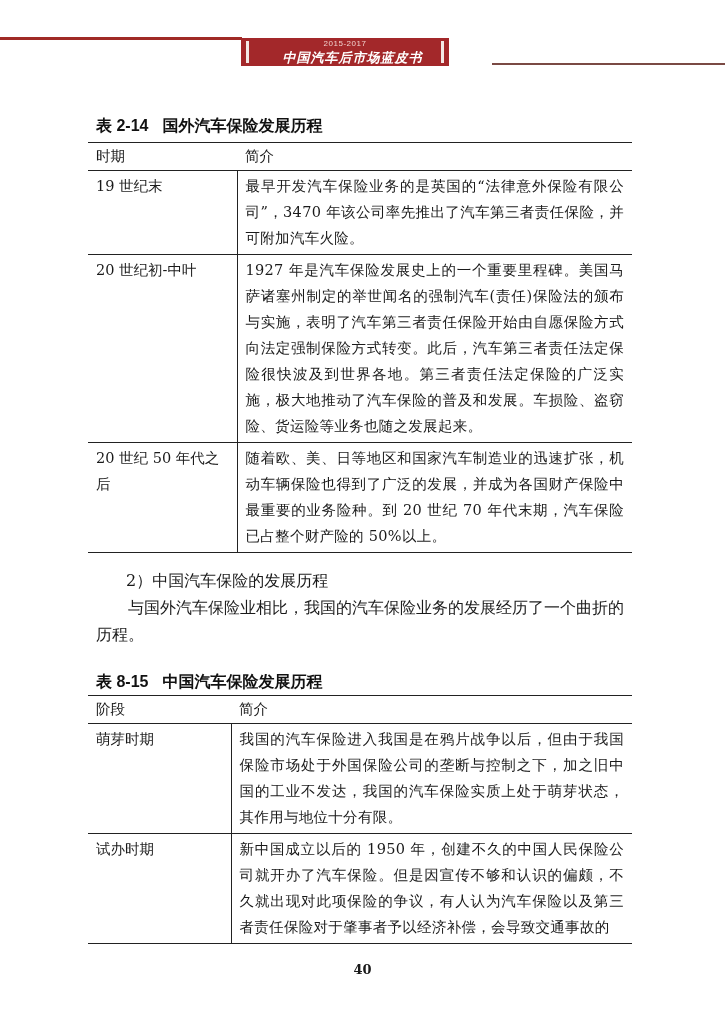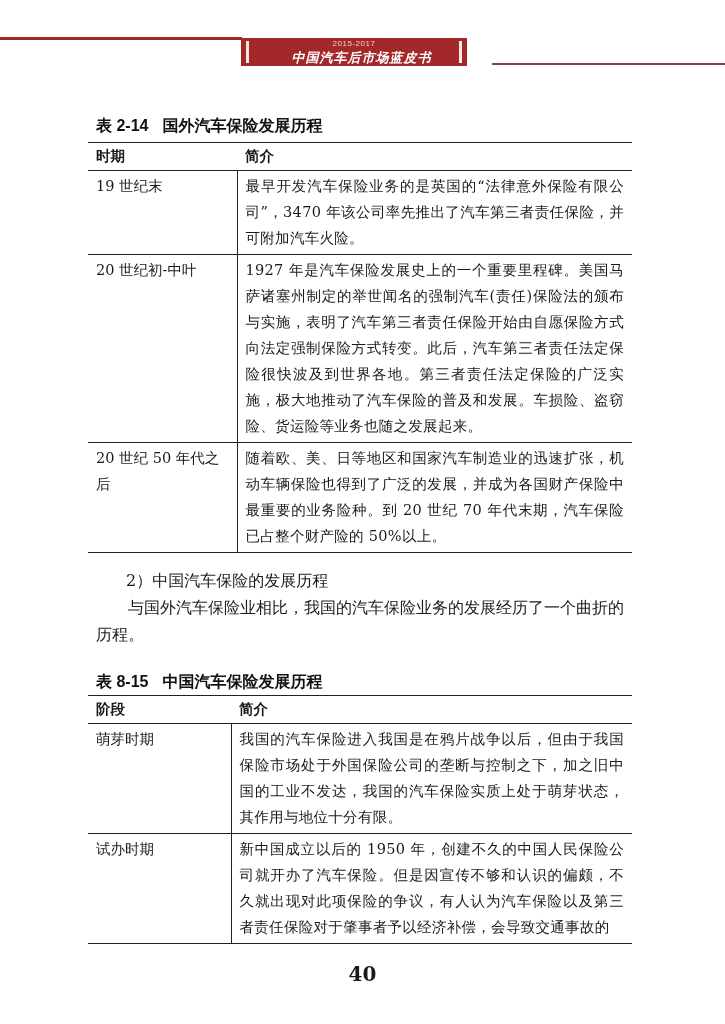--- a/index.html
+++ b/index.html
@@ -1,37 +1,37 @@
 <!DOCTYPE html>
 <html><head>
 <meta charset="utf-8">
 <style>
   html, body { margin:0; padding:0; background:#fff; }
   body { width:725px; height:1024px; position:relative; overflow:hidden;
          font-family:"DejaVu Serif","Liberation Serif",serif; color:#1a1a1a; }
   .hdr-line-left { position:absolute; left:0; top:37px; width:242px; height:3px; background:#a02a26; }
   .hdr-line-right { position:absolute; left:492px; top:63px; width:233px; height:2px; background:#7a4a44; }
-  .hdr-box { position:absolute; left:241px; top:38px; width:226px; height:28px; background:#a3282a; }
+  .hdr-box { position:absolute; left:241px; top:38px; width:208px; height:28px; background:#a3282a; }
   .hdr-box .bar { position:absolute; top:3px; width:3px; height:22px; background:#f3e9e6; }
   .hdr-box .bar.l { left:5px; } .hdr-box .bar.r { right:5px; }
   .hdr-year { position:absolute; left:0; right:0; top:1px; text-align:center; font-family:"Liberation Sans",sans-serif; font-size:8px; color:#f0d0cc; letter-spacing:0.5px; }
   .hdr-title { position:absolute; left:0; right:0; top:11px; text-align:center; font-family:"Liberation Sans",sans-serif; font-weight:bold; font-style:italic; font-size:13px; color:#fff; letter-spacing:1px;padding-left:15px; }
 
   .caption { position:absolute; left:96px; font-family:"Liberation Sans",sans-serif; font-weight:bold; font-size:16px; color:#111; }
   .caption .num { margin-right:14px; }
 
   table.tbl { position:absolute; left:88px; width:544px; border-collapse:collapse; font-size:14.5px; }
-  table.tbl th { text-align:left; font-family:"Liberation Sans",sans-serif; font-weight:bold; font-size:14.5px; padding:2px 8px 3px 8px; border-top:1.5px solid #222; border-bottom:1.5px solid #222; height:22px; }
+  table.tbl th { text-align:left; font-family:"Liberation Sans",sans-serif; font-weight:normal; font-size:14.5px; padding:2px 8px 3px 8px; border-top:1.5px solid #222; border-bottom:1.5px solid #222; height:22px; }
   table.tbl td { vertical-align:top; padding:2px 8px 3px 8px; line-height:26px; border-bottom:1.5px solid #222; }
   table.tbl td.period { border-right:1.5px solid #222; }
   table.tbl td.desc { text-align:justify; letter-spacing:0.3px; }
 
   .para { position:absolute; left:96px; width:536px; font-size:16px; line-height:27px; }
   .indent { text-indent:2em; }
-  .pagenum { position:absolute; left:0; right:0; top:962px; text-align:center; font-weight:bold; font-size:20px; }
+  .pagenum { position:absolute; left:0; right:0; top:962px; text-align:center; font-weight:bold; font-size:13px; }
 </style>
 </head>
 <body>
 
 <div class="hdr-line-left"></div>
 <div class="hdr-line-right"></div>
 <div class="hdr-box">
   <div class="bar l"></div>
   <div class="bar r"></div>
   <div class="hdr-year">2015-2017</div>

